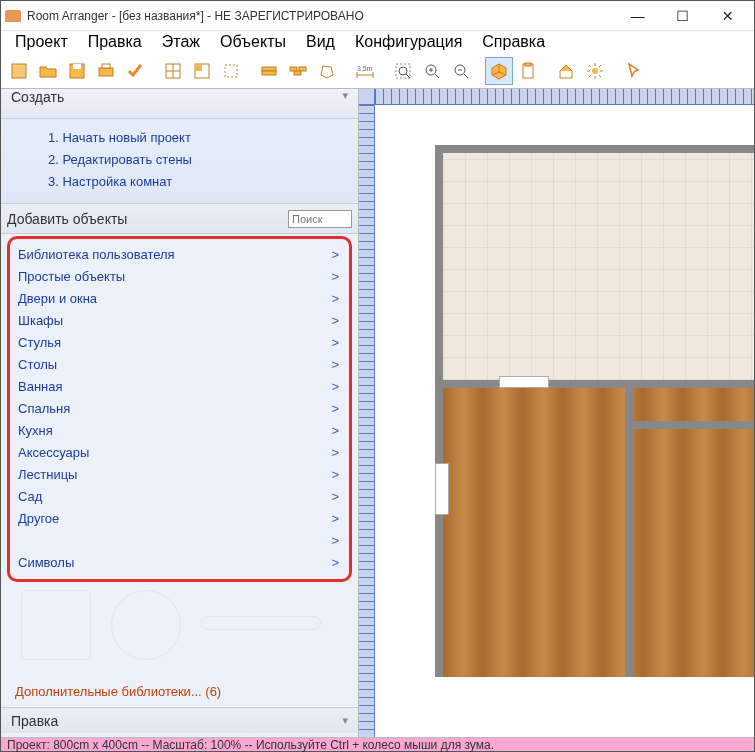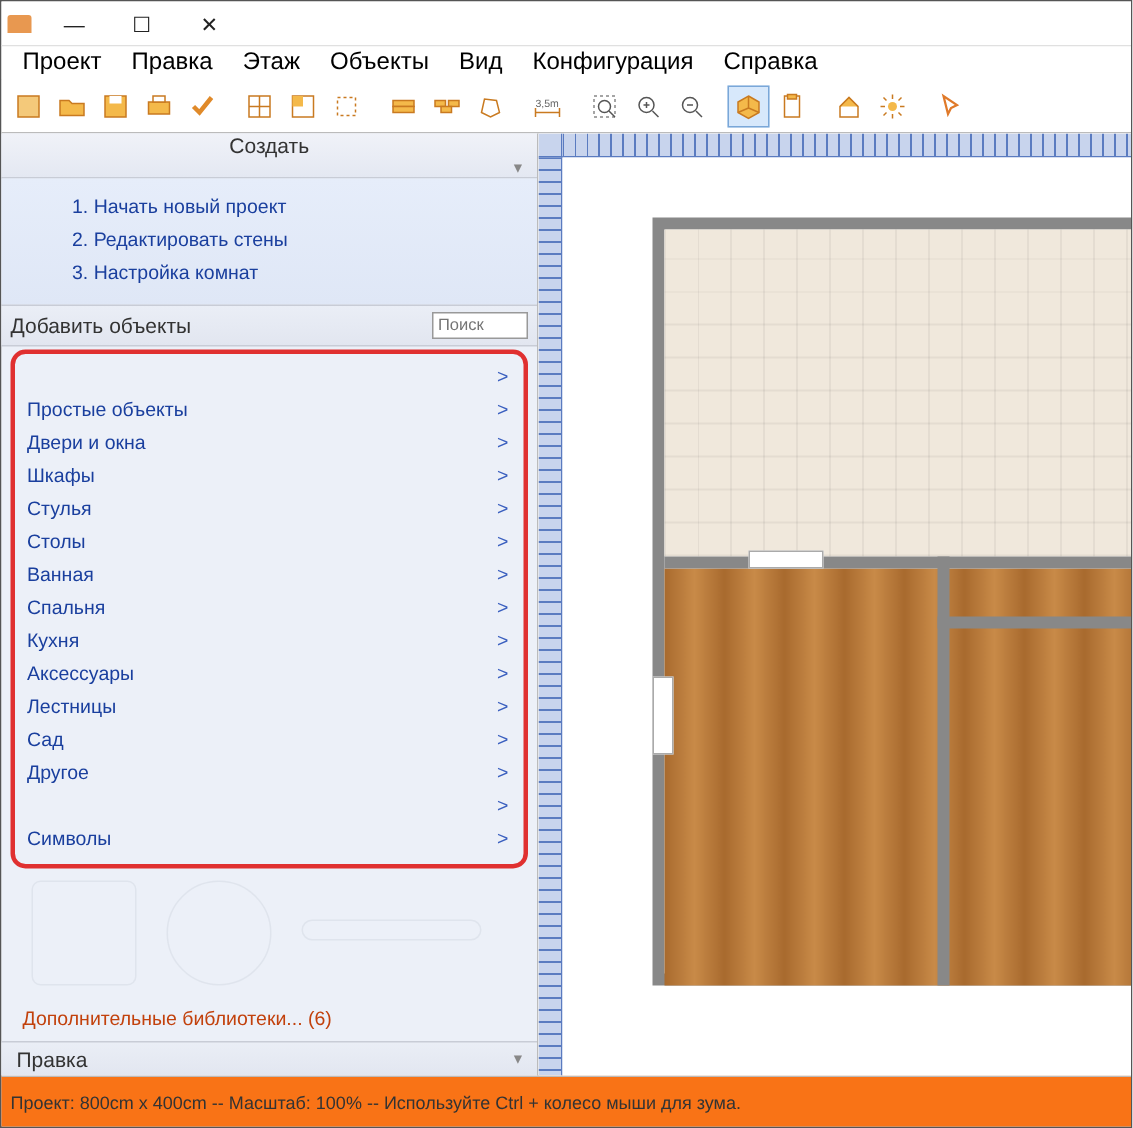--- a/index.html
+++ b/index.html
@@ -11,21 +11,21 @@
 .win-controls { display: flex; }
 .win-btn { width: 45px; height: 28px; display: flex; align-items: center; justify-content: center; font-size: 14px; color: #222; }
 .menubar { height: 22px; display: flex; align-items: center; padding: 0 6px; background: #fff; gap: 4px; }
 .menubar span { padding: 2px 8px; font-size: 16px; }
 .toolbar { height: 36px; display: flex; align-items: center; padding: 2px 4px; background: #fff; border-bottom: 1px solid #bbb; gap: 1px; }
 .tbtn { width: 28px; height: 28px; border: 1px solid transparent; display: flex; align-items: center; justify-content: center; font-size: 16px; }
 .tbtn.selected { border: 1px solid #7aa7d8; background: #d7e8fb; }
 .tsep { width: 8px; }
 .main { flex: 1; display: flex; min-height: 0; }
 .sidepanel { width: 358px; background: #ecf0f8; border-right: 1px solid #bbb; display: flex; flex-direction: column; position: relative; }
-.panel-header { height: 30px; display: flex; align-items: center; padding: 0 10px; font-size: 14px; color: #333; background: linear-gradient(#f0f2f8,#e4e8f2); border-bottom: 1px solid #c8ccd6; flex-direction: column; }
+.panel-header { height: 30px; display: flex; padding: 0 10px; font-size: 14px; color: #333; background: linear-gradient(#f0f2f8,#e4e8f2); border-bottom: 1px solid #c8ccd6; }
 .panel-header .collapse { margin-left: auto; color: #888; font-size: 11px; }
 .steps { padding: 8px 14px 10px; background: linear-gradient(#e6edfa,#dfe7f6); border-bottom: 1px solid #c8ccd6; }
 .steps div { color: #1a3f9e; font-size: 13px; line-height: 22px; cursor: pointer; margin-left: 33px; }
 .addobj-header { height: 30px; display: flex; align-items: center; padding: 0 6px; font-size: 14px; color: #333; background: linear-gradient(#eaeef6,#e2e6f0); border-bottom: 1px solid #c8ccd6; }
 .addobj-header .search { margin-left: auto; width: 64px; height: 18px; border: 1px solid #999; font-size: 11px; padding: 0 3px; color: #888; background: #fff; }
 .categories-wrap { margin: 2px 6px 4px; border: 3px solid #e03030; border-radius: 10px; padding: 4px 8px 6px; background: #ecf0f8; }
 .cat-row { display: flex; align-items: center; height: 22px; color: #1a3f9e; font-size: 13px; cursor: pointer; }
 .cat-row .chev { margin-left: auto; color: #3a5fbf; font-size: 13px; padding-right: 2px; }
 .ghosts { position: relative; height: 90px; }
 .ghost { position: absolute; border: 1px solid #d6dae4; border-radius: 6px; opacity: .55; }
@@ -37,29 +37,30 @@
 .ruler-left { position: absolute; left: 0; top: 16px; bottom: 0; width: 16px; background: repeating-linear-gradient(180deg,#5a7bc0 0,#5a7bc0 1px,#c8d4ed 1px,#c8d4ed 8px); border-right: 1px solid #5a7bc0; }
 .corner { position: absolute; left:0; top:0; width:16px; height:16px; background:#c8d4ed; border-right:1px solid #5a7bc0; border-bottom:1px solid #5a7bc0; }
 .stage { position: absolute; left: 16px; top: 16px; right: 0; bottom: 0; background: #fff; }
 .plan { position: absolute; left: 60px; top: 40px; right: -10px; bottom: 60px; background: #fff; border: 8px solid #888; }
 .room-tile { position: absolute; left: 0; top: 0; right: 0; height: 44%; background: #f0e8dc; background-image: repeating-linear-gradient(0deg, rgba(0,0,0,.05) 0 1px, transparent 1px 22px), repeating-linear-gradient(90deg, rgba(0,0,0,.05) 0 1px, transparent 1px 22px); }
 .room-wood { position: absolute; left: 0; top: 44%; right: 0; bottom: -8px; background: linear-gradient(90deg,#a86a2e,#c88a48,#a86a2e); background-size: 40px 100%; border-top: 8px solid #888; }
 .inner-wall-v { position: absolute; top: 44%; bottom: -8px; left: 58%; width: 8px; background: #888; }
 .inner-wall-h { position: absolute; top: 52%; height: 8px; left: 58%; right: -8px; background: #888; }
 .door1 { position:absolute; left: 18%; top: calc(44% - 4px); width: 50px; height: 12px; background:#fff; border:1px solid #aaa;}
 .door2 { position:absolute; left: -8px; top: 60%; width: 14px; height: 52px; background:#fff; border:1px solid #aaa;}
-.statusbar { height: 34px; border-top: 1px solid #bbb; display: flex; align-items: center; padding: 0 6px; font-size: 12px; color: #333; background: #f97316; }
+.statusbar { height: 14px; border-top: 1px solid #bbb; display: flex; align-items: center; padding: 0 6px; font-size: 12px; color: #333; background: #f9a8d4; }
 </style>
 </head>
 <body>
 
 <div class="window">
 
   <div class="titlebar">
     <div class="app-icon"></div>
+    <div class="title">Room Arranger - [без названия*] - НЕ ЗАРЕГИСТРИРОВАНО</div>
     <div class="win-controls">
       <div class="win-btn">—</div>
       <div class="win-btn">☐</div>
       <div class="win-btn">✕</div>
     </div>
   </div>
 
   <div class="menubar">
     <span>Проект</span>
     <span>Правка</span>
@@ -223,20 +224,21 @@
         <div>2. Редактировать стены</div>
         <div>3. Настройка комнат</div>
       </div>
       <div class="addobj-header">
         <span>Добавить объекты</span>
         <input class="search" placeholder="Поиск" style="">
       </div>
 
       <div class="categories-wrap">
         <div class="cat-row">
+            <span>Библиотека пользователя</span>
             <span class="chev">&gt;</span>
           </div>
         <div class="cat-row">
             <span>Простые объекты</span>
             <span class="chev">&gt;</span>
           </div>
         <div class="cat-row">
             <span>Двери и окна</span>
             <span class="chev">&gt;</span>
           </div>

